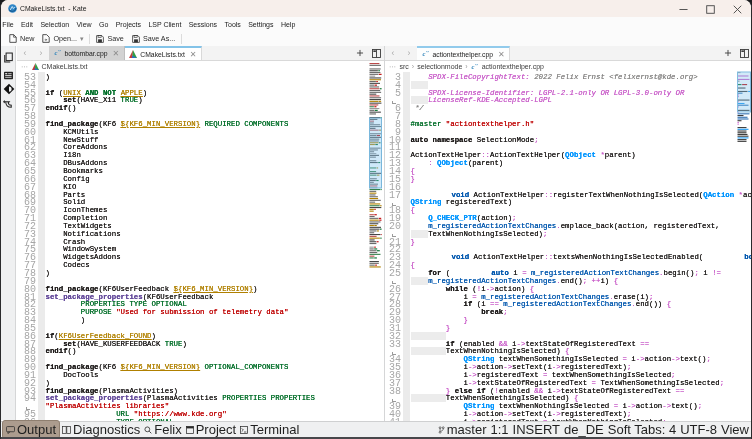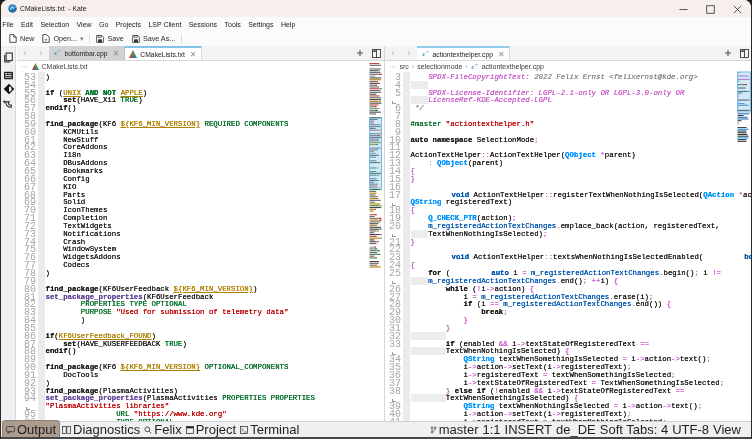--- a/index.html
+++ b/index.html
@@ -53,21 +53,21 @@
 i.fn { color:#644a9b; font-weight:bold; }
 i.iw { background:#ececec; }
 .wrapmark { position:absolute; width:4px; height:3px; border-left:1px solid #9a9a9a; border-bottom:1px solid #9a9a9a; }
 .mmap { position:absolute; }
 .editorclip { position:absolute; top:72px; height:349px; overflow:hidden; background:#fff; }
 #statusbar { left:0; top:421px; width:100%; height:16px; background:#eff0f1; border-top:1px solid #cfd0d1;
   display:flex; align-items:center; font-size:13px; color:#1f1f1f; }
 .schip { display:flex; align-items:center; gap:2px; padding:1px 3px 1px 3px; margin-left:1px;
   background:#ac9c8e; border:1px solid #8f7f70; border-radius:3px; }
 .sbtn { display:flex; align-items:center; gap:2px; padding:0 2px; }
-.sright { margin-left:auto; display:flex; align-items:center; gap:4px; padding-right:10px; }
+.sright { margin-left:auto; display:flex; align-items:center; gap:4px; padding-right:2px; }
 #botedge { left:0; top:437px; width:100%; height:2px; background:#47474b; }
 .vsplit { position:absolute; background:#d5d6d7; }
 </style></head>
 <body>
 <div id="win">
   <div id="titlebar" class="abs">
       <svg width="9" height="9" viewBox="0 0 16 16" style="margin:0 3px 0 7px">
         <circle cx="8" cy="8" r="7.6" fill="#2f86c8"></circle>
         <path d="M2 10 a6.5 6.5 0 0 0 12 -3" stroke="#1b5e94" stroke-width="2" fill="none"></path>
         <path d="M4 10.5 L7.5 4.5 L9.5 8 L12 5.5" stroke="#e8f4fc" stroke-width="1.5" fill="none"></path>

